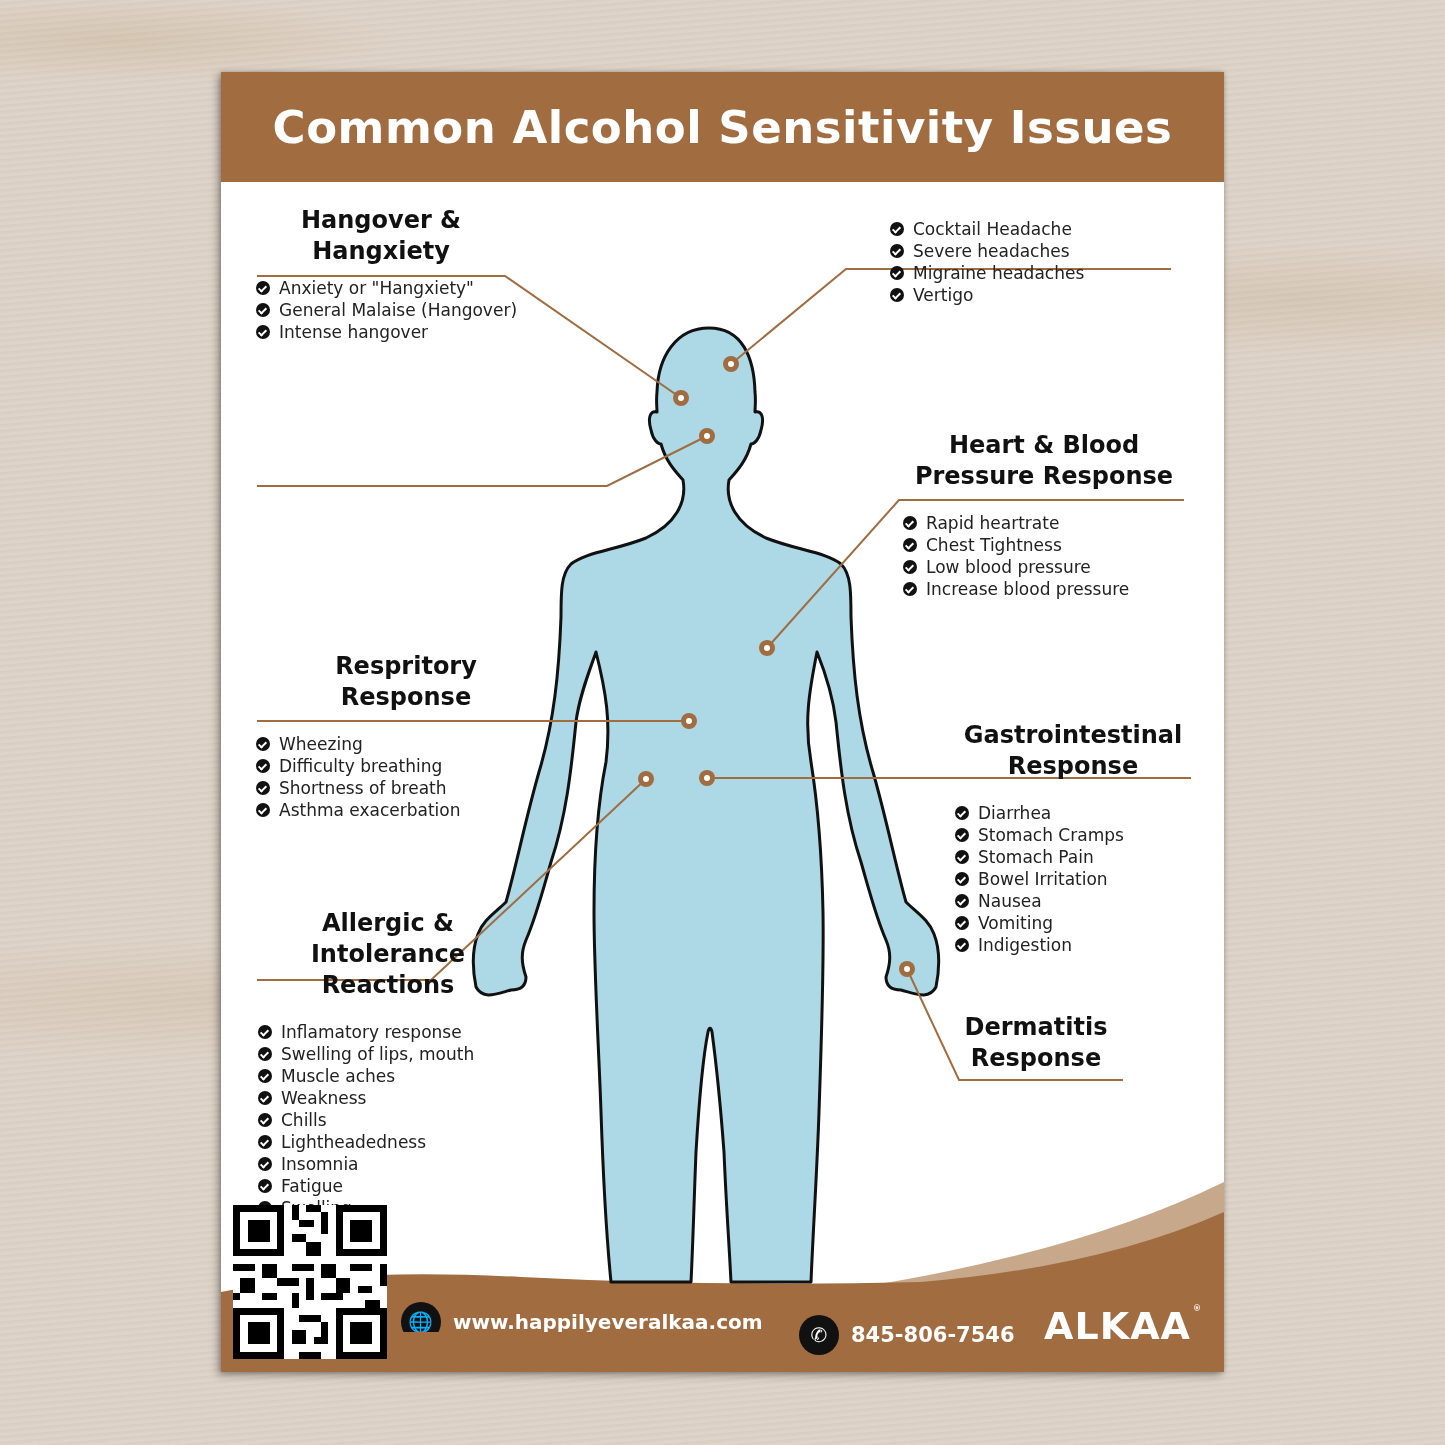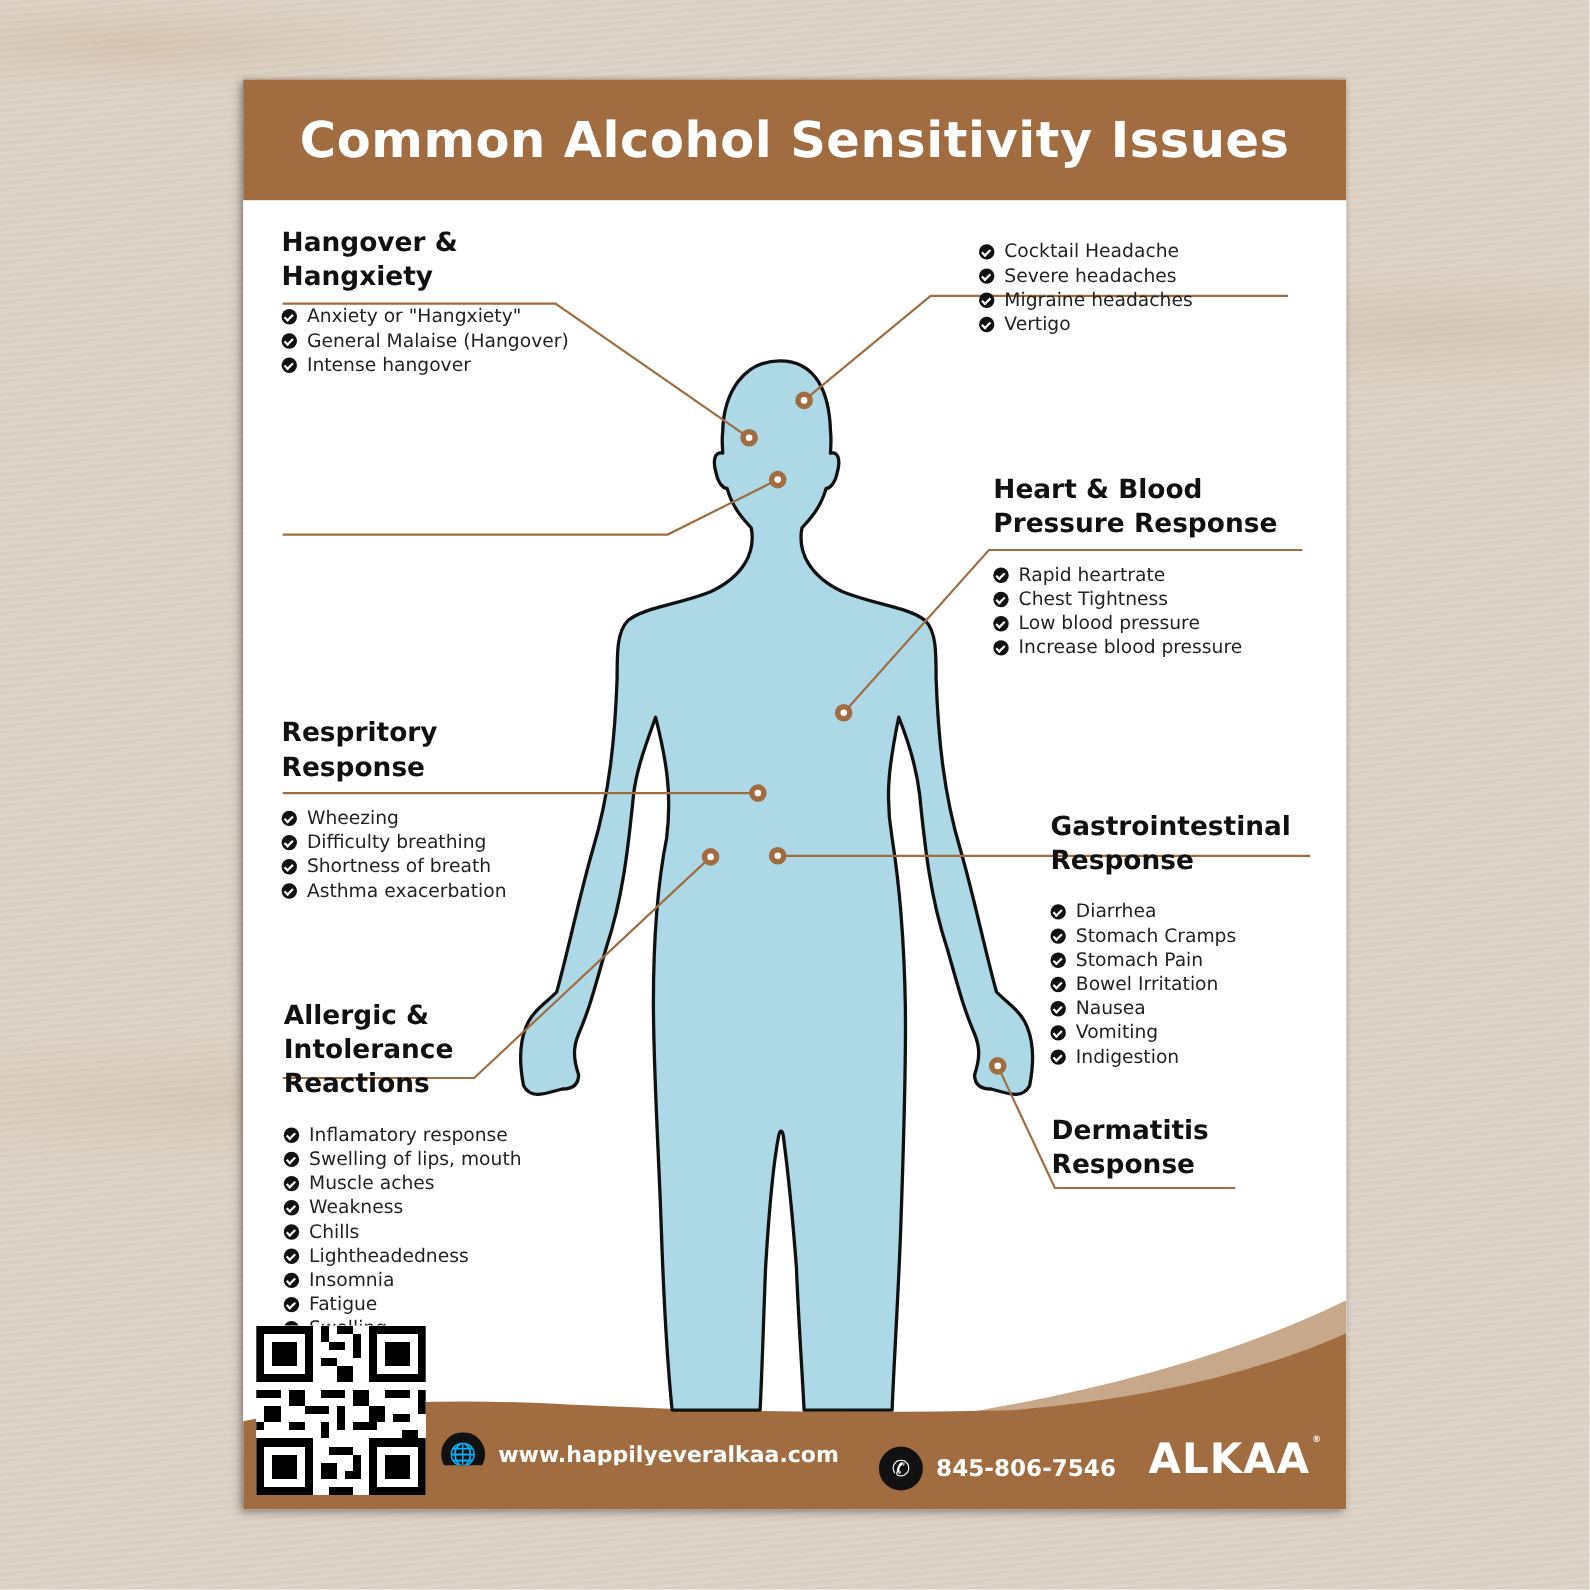--- a/index.html
+++ b/index.html
@@ -22,21 +22,21 @@
     .header {
       position: absolute; left: 0; top: 0; width: 100%; height: 110px;
       background: #a06c40;
       display: flex; align-items: center; justify-content: center;
     }
     .header h1 {
       margin: 0; color: #ffffff; font-size: 45px; font-weight: bold;
       letter-spacing: 0.5px; font-family: "DejaVu Sans", sans-serif;
     }
     svg.art { position: absolute; left: 0; top: 0; }
-    .section { position: absolute; }
+    .section { position: absolute; text-align: center; }
     .section h2 {
       margin: 0; font-size: 24px; line-height: 31px; font-weight: bold; color: #111;
       font-family: "DejaVu Sans", sans-serif; white-space: nowrap;
     }
     .section ul { list-style: none; margin: 10px 0 0 0; padding: 0; }
     .section li {
       font-size: 17px; line-height: 22px; color: #222; white-space: nowrap;
       display: flex; align-items: center; font-family: "DejaVu Sans", sans-serif;
     }
     .check {
@@ -249,21 +249,21 @@
           <span class="check"></span>
           <span>Shortness of breath</span>
         </li>
       <li>
           <span class="check"></span>
           <span>Asthma exacerbation</span>
         </li>
     </ul>
   </div>
 
-  <div class="section" style="left:734px; top:664px; width:236px;">
+  <div class="section" style="left:734px; top:648px; width:236px;">
     <h2><span>Gastrointestinal</span><br><span>Response</span></h2>
     <div style="height:10px"></div>
     <ul>
       <li>
           <span class="check"></span>
           <span>Diarrhea</span>
         </li>
       <li>
           <span class="check"></span>
           <span>Stomach Cramps</span>

